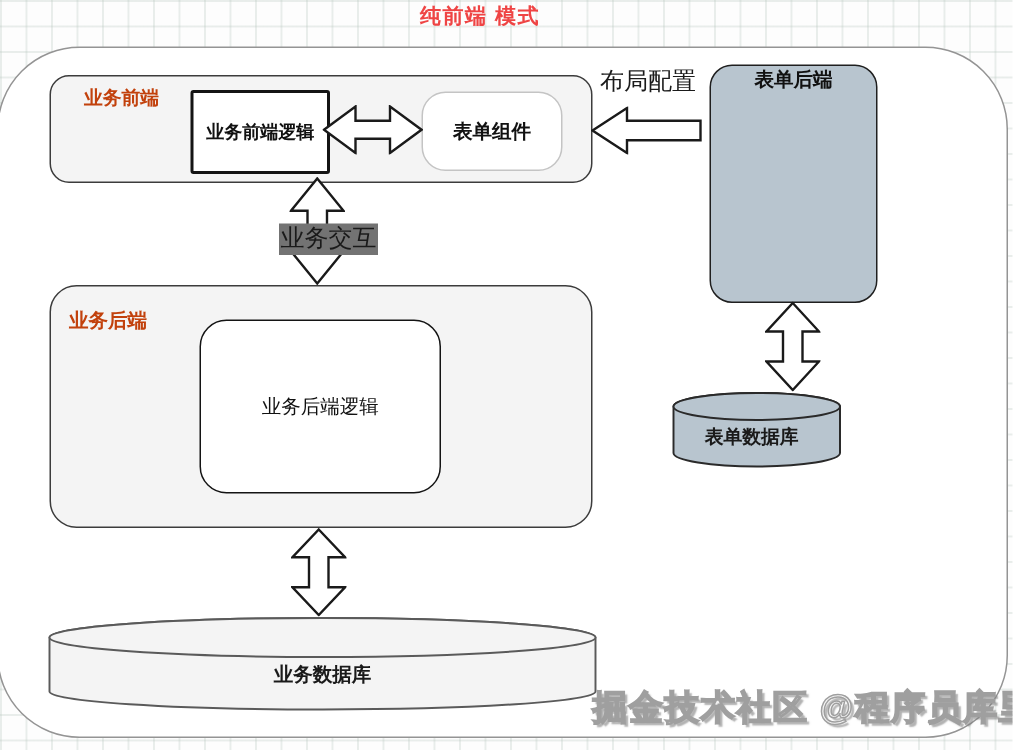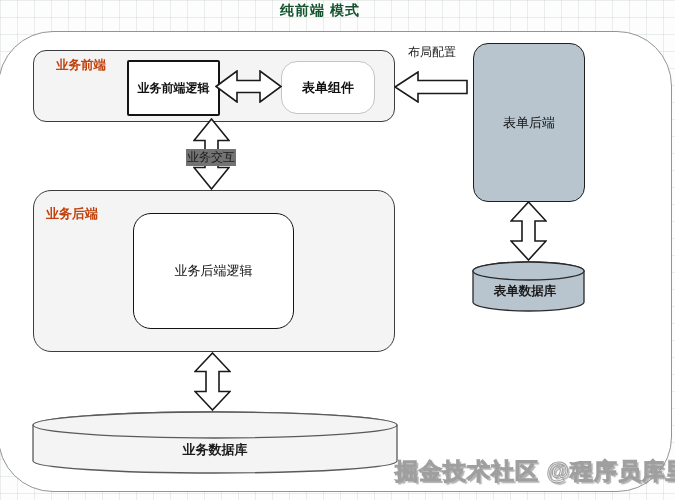--- a/index.html
+++ b/index.html
@@ -9,40 +9,40 @@
     background-color:#fdfdfd;
     background-image:
       linear-gradient(to right, rgba(185,200,192,0.30) 1px, transparent 1px),
       linear-gradient(to bottom, rgba(185,200,192,0.30) 1px, transparent 1px);
     background-size:17px 17px;
     color:#111;
   }
   .abs{position:absolute;}
   .title{
     top:2px;left:240px;width:160px;text-align:center;
-    font-size:14px;font-weight:600;letter-spacing:1px;color:#14532d;
+    font-size:14px;font-weight:600;letter-spacing:1px;color:#ef4444;
   }
   .canvas-frame{
     left:-2px;top:31px;width:672px;height:459px;
     background:#ffffff;border:1px solid #949494;border-radius:55px;
   }
   .group-box{
     background:#f4f4f4;border:1.6px solid #3c3c3c;
   }
   .group-label{font-size:12.5px;font-weight:bold;color:#c2410c;}
   .node-box{background:#ffffff;display:flex;align-items:center;justify-content:center;text-align:center;}
   .frontend-group{left:33px;top:50px;width:360px;height:70px;border-radius:13px;}
   .frontend-group .group-label{position:absolute;left:22px;top:6px;}
   .frontend-logic{left:127px;top:60px;width:89px;height:52px;border:2px solid #141414;border-radius:2px;font-size:12px;font-weight:bold;}
   .form-component{left:281px;top:61px;width:92px;height:51px;border:1.3px solid #c4c4c4;border-radius:16px;font-size:13px;font-weight:bold;}
-  .form-backend{left:473px;top:43px;width:110px;height:157px;background:#b8c5cf;border:1.6px solid #1f1f1f;border-radius:15px;display:flex;align-items:center;justify-content:center;font-size:13px;font-weight:normal;}
+  .form-backend{left:473px;top:43px;width:110px;height:157px;background:#b8c5cf;border:1.6px solid #1f1f1f;border-radius:15px;display:flex;align-items:flex-start;justify-content:center;font-size:13px;font-weight:bold;}
   .backend-group{left:33px;top:190px;width:360px;height:160px;border-radius:18px;}
   .backend-group .group-label{position:absolute;left:12px;top:14px;font-size:13px;}
   .backend-logic{left:133px;top:213px;width:159px;height:114px;border:1.6px solid #141414;border-radius:18px;font-size:13px;font-weight:400;}
-  .edge-label{font-size:12px;color:#1a1a1a;text-align:center;}
+  .edge-label{font-size:16px;color:#1a1a1a;text-align:center;}
   .lbl-layout{left:400px;top:44px;width:64px;}
   .lbl-interact{left:186px;top:149px;background:#737373;padding:0 1px;}
   .cyl-label{position:absolute;left:0;width:100%;text-align:center;font-weight:bold;color:#1a1a1a;}
   .watermark{
     left:395px;top:456px;white-space:nowrap;
     font-size:23px;font-weight:bold;letter-spacing:1px;
     color:rgba(246,246,246,0.92);
     -webkit-text-stroke:1px #9f9f9f;
     text-shadow:2px 2px 1px rgba(125,125,125,0.6);
   }
@@ -102,21 +102,21 @@
     <path d="M1,14 L1,50 A182,12 0 0 0 365,50 L365,14 A182,13 0 0 0 1,14 Z" fill="#f4f4f4" stroke="#5a5a5a" stroke-width="1.3"></path>
     <ellipse cx="183" cy="14" rx="182" ry="13" fill="#f4f4f4" stroke="#5a5a5a" stroke-width="1.3"></ellipse>
   </svg>
   <div class="cyl-label" style="top:30px;font-size:13px;">业务数据库</div>
 </div>
 
 <svg class="abs" style="left:510px;top:201px;" width="37" height="60" viewBox="0 0 37 60">
   <path d="M18.5,1 L36,20 L25,20 L25,40 L36,40 L18.5,59 L1,40 L12,40 L12,20 L1,20 Z" fill="#ffffff" stroke="#1a1a1a" stroke-width="1.6"></path>
 </svg>
 
-<div class="abs" style="left:472px;top:261px;width:106px;height:52px;">
+<div class="abs" style="left:448px;top:261px;width:106px;height:52px;">
   <svg width="113" height="52" viewBox="0 0 113 52">
     <path d="M1,10 L1,41 A55.5,9 0 0 0 112,41 L112,10 A55.5,9 0 0 0 1,10 Z" fill="#b8c5cf" stroke="#2a2a2a" stroke-width="1.3"></path>
     <ellipse cx="56.5" cy="10" rx="55.5" ry="9" fill="#b8c5cf" stroke="#2a2a2a" stroke-width="1.3"></ellipse>
   </svg>
   <div class="cyl-label" style="top:22px;font-size:12.5px;">表单数据库</div>
 </div>
 
 <div class="abs watermark">掘金技术社区 @程序员库里</div>
 
 </body></html>

